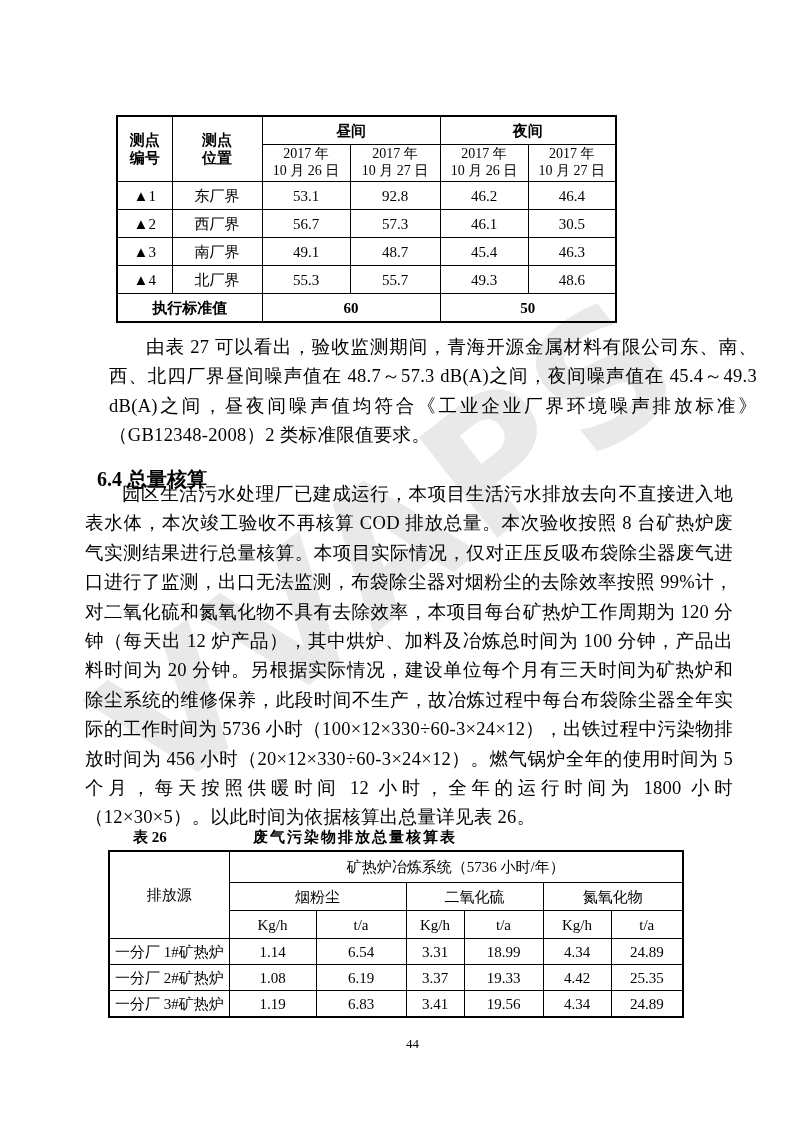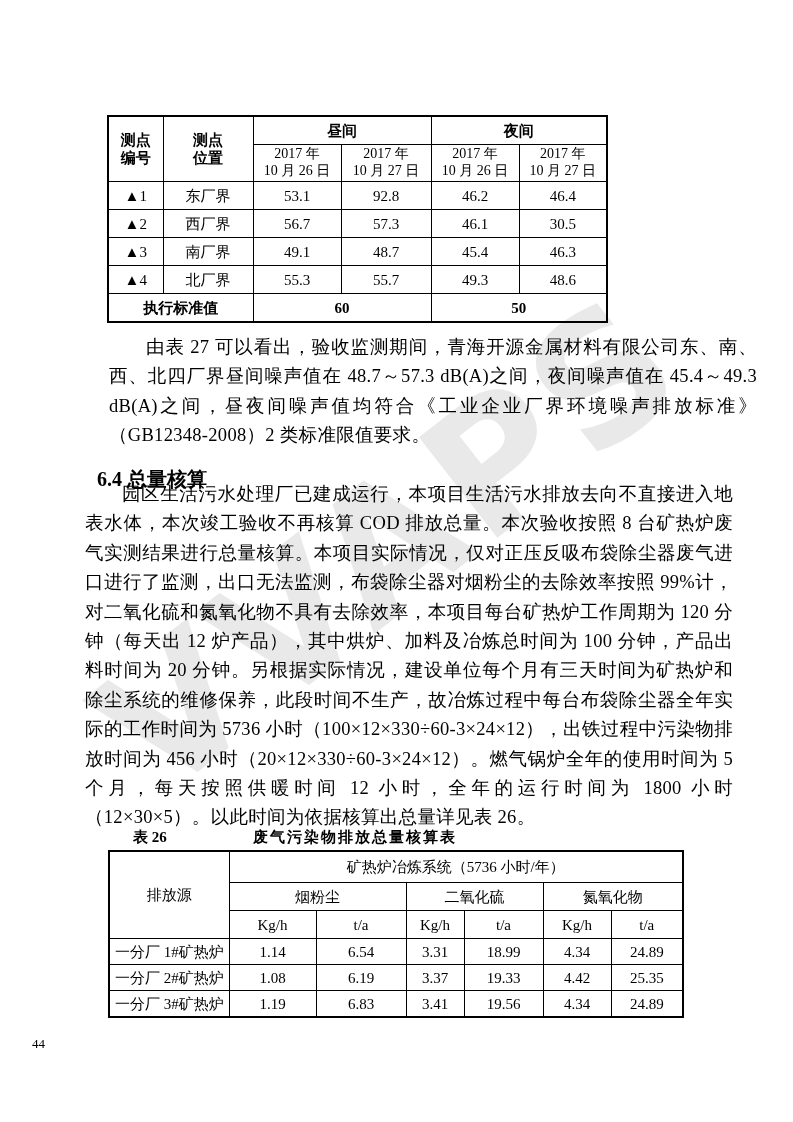--- a/index.html
+++ b/index.html
@@ -54,21 +54,21 @@
     vertical-align: middle;
     padding: 0;
     font-size: 15px;
     line-height: 1.2;
     overflow: hidden;
   }
   th { font-weight: bold; }
   th.normal { font-weight: normal; }
   .pre { white-space: pre-line; }
 
-  .t27 { left: 107px; top: 115px; width: 499px; }
+  .t27 { left: 116px; top: 115px; width: 499px; }
   .t27 .r1 td, .t27 .r1 th { height: 27px; }
   .t27 .r2 th { height: 36px; font-size: 14px; }
   .t27 .dr td { height: 27px; }
   .t27 .std td { height: 27px; font-weight: bold; }
 
   .t26 { left: 108px; top: 850px; width: 574px; }
   .t26 .hr1 th { height: 30px; }
   .t26 .hr2 th { height: 27px; }
   .t26 .hr3 th { height: 27px; }
   .t26 .dr td { height: 25px; }
@@ -92,21 +92,21 @@
     left: 85px; top: 452px;
     margin: 12px;
     font-size: 20px;
     line-height: 30px;
     font-weight: bold;
   }
 
   .footer {
     position: absolute;
     left: 0; right: 0; top: 1036px;
-    text-align: left;
+    text-align: center;
     font-size: 13px;
     padding-left: 32px;
   }
 </style>
 </head>
 <body>
 
 <div class="page">
 
   <div class="watermark">VVAPS</div>

